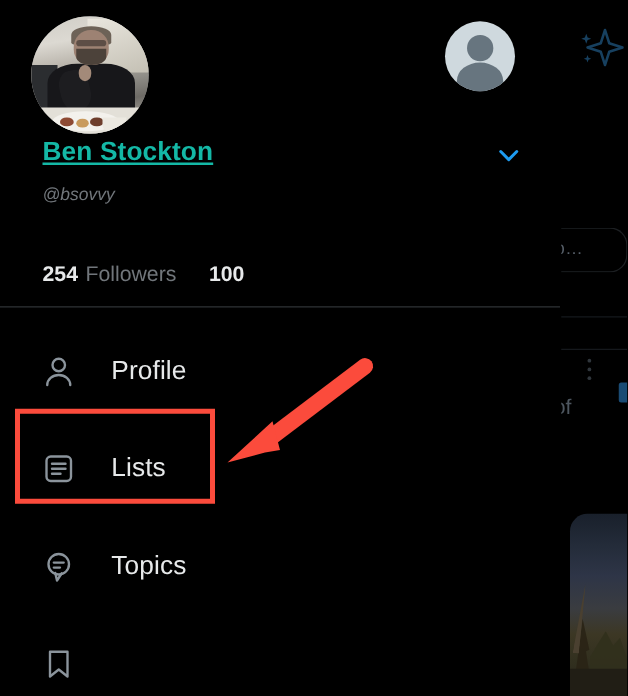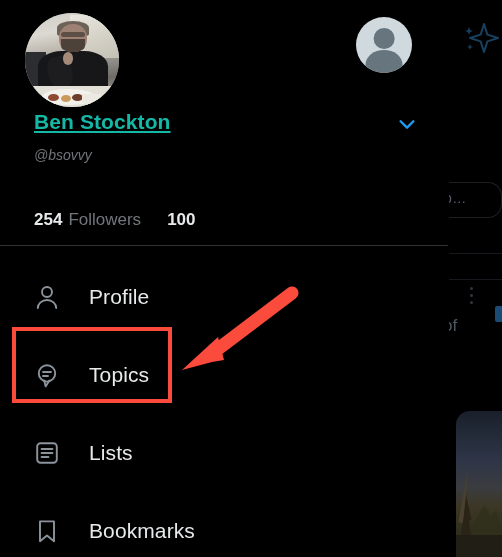--- a/index.html
+++ b/index.html
@@ -524,48 +524,47 @@
             <circle cx="14" cy="9" r="5" fill="none" stroke="#8b949c" stroke-width="1.9"></circle>
             <path d="M4.8 25 a9.2 8 0 0 1 18.4 0" fill="none" stroke="#8b949c" stroke-width="1.9" stroke-linecap="round"></path>
           </svg>
         </span>
         <span class="mi-label">Profile</span>
       </div>
 
       <div class="menu-item">
         <span class="mi-icon">
           <svg viewBox="0 0 28 28" width="28" height="28" aria-hidden="true">
+            <rect x="4.2" y="4.2" width="19.6" height="19.6" rx="3.4" fill="none" stroke="#8b949c" stroke-width="1.9"></rect>
+            <line x1="8.6" y1="10" x2="19.4" y2="10" stroke="#8b949c" stroke-width="1.9" stroke-linecap="round"></line>
+            <line x1="8.6" y1="14" x2="19.4" y2="14" stroke="#8b949c" stroke-width="1.9" stroke-linecap="round"></line>
+            <line x1="8.6" y1="18" x2="15.4" y2="18" stroke="#8b949c" stroke-width="1.9" stroke-linecap="round"></line>
+          </svg>
+        </span>
+        <span class="mi-label">Lists</span>
+      </div>
+
+      <div class="menu-item">
+        <span class="mi-icon">
+          <svg viewBox="0 0 28 28" width="28" height="28" aria-hidden="true">
             <circle cx="14" cy="12.4" r="8.2" fill="none" stroke="#8b949c" stroke-width="1.9"></circle>
             <path d="M11.2 19.4 L12.6 25.4 L16.4 19.6" fill="none" stroke="#8b949c" stroke-width="1.9" stroke-linejoin="round" stroke-linecap="round"></path>
             <line x1="10" y1="11" x2="18" y2="11" stroke="#8b949c" stroke-width="1.8" stroke-linecap="round"></line>
             <line x1="10" y1="15" x2="15" y2="15" stroke="#8b949c" stroke-width="1.8" stroke-linecap="round"></line>
           </svg>
         </span>
         <span class="mi-label">Topics</span>
       </div>
 
       <div class="menu-item">
         <span class="mi-icon">
           <svg viewBox="0 0 28 28" width="28" height="28" aria-hidden="true">
-            <rect x="4.2" y="4.2" width="19.6" height="19.6" rx="3.4" fill="none" stroke="#8b949c" stroke-width="1.9"></rect>
-            <line x1="8.6" y1="10" x2="19.4" y2="10" stroke="#8b949c" stroke-width="1.9" stroke-linecap="round"></line>
-            <line x1="8.6" y1="14" x2="19.4" y2="14" stroke="#8b949c" stroke-width="1.9" stroke-linecap="round"></line>
-            <line x1="8.6" y1="18" x2="15.4" y2="18" stroke="#8b949c" stroke-width="1.9" stroke-linecap="round"></line>
-          </svg>
-        </span>
-        <span class="mi-label">Lists</span>
-      </div>
-
-      <div class="menu-item">
-        <span class="mi-icon">
-          <svg viewBox="0 0 28 28" width="28" height="28" aria-hidden="true">
             <path d="M7 4.4 h14 v19.8 l-7 -5.6 l-7 5.6 Z" fill="none" stroke="#8b949c" stroke-width="1.9" stroke-linejoin="round"></path>
           </svg>
         </span>
-        <span class="mi-label">Bookmarks</span>
       </div>
 
     </div>
   </div>
 
   <div class="highlight-box"></div>
 
   <div class="arrow-annotation">
     <svg viewBox="0 0 124 100" width="124" height="100" aria-hidden="true">
       <line x1="114" y1="11" x2="36" y2="70" stroke="#fb4b3c" stroke-width="13" stroke-linecap="round"></line>

